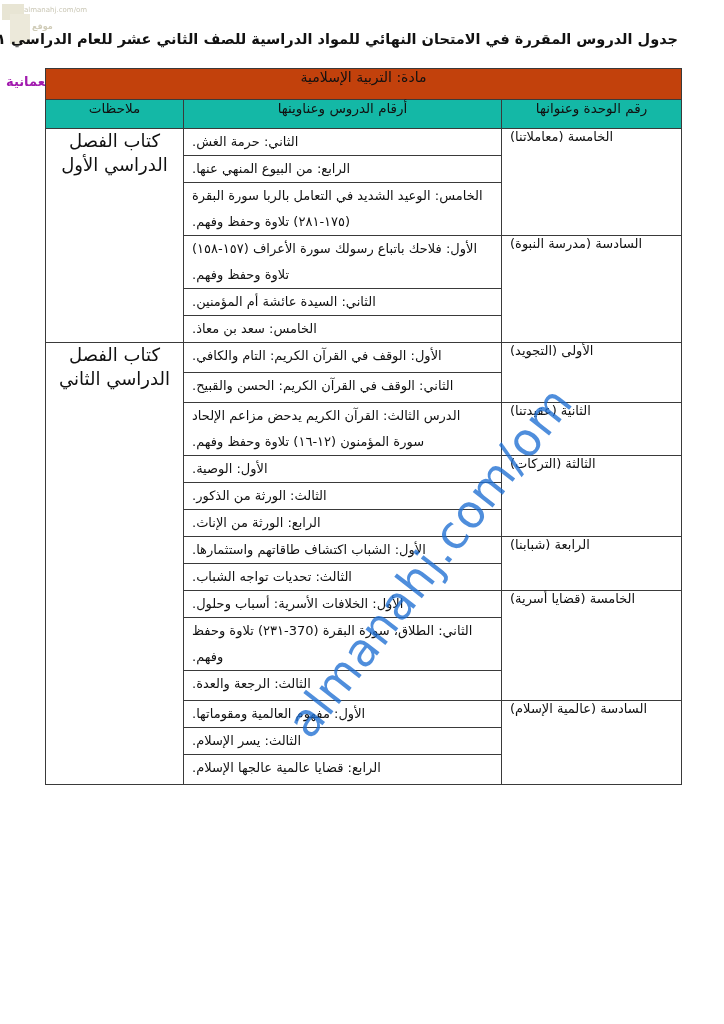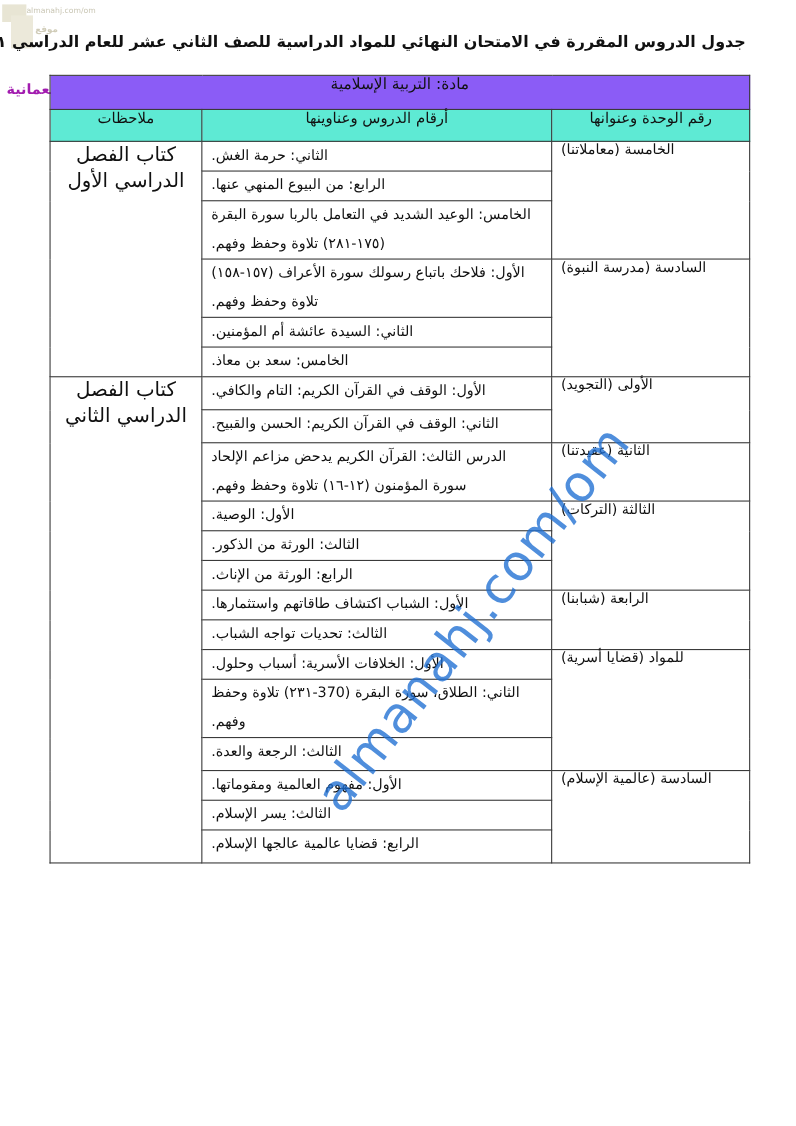--- a/index.html
+++ b/index.html
@@ -22,24 +22,24 @@
   }
 
   table.schedule {
     position: absolute; left: 45px; top: 68px; width: 636px;
     border-collapse: collapse; direction: rtl; table-layout: fixed;
   }
   table.schedule td, table.schedule th {
     border: 1.6px solid #3a3a3a; font-weight: normal; padding: 0 8px; vertical-align: top;
   }
   .subject-row th {
-    background: #8b5cf6; height: 30px; font-size: 14px; text-align: center; vertical-align: middle;
+    background: #c2410c; height: 30px; font-size: 14px; text-align: center; vertical-align: middle;
   }
   .header-row th {
-    background: #5eead4; height: 28px; font-size: 13.5px; text-align: center; vertical-align: middle;
+    background: #14b8a6; height: 28px; font-size: 13.5px; text-align: center; vertical-align: middle;
   }
   td.unit { text-align: left; font-size: 13px; padding-top: 6px; }
   td.lesson { font-size: 13px; line-height: 26px; padding-top: 1px; padding-bottom: 1px; text-align: left; }
   td.notes { text-align: center; vertical-align: middle; font-size: 18px; line-height: 24px; }
 
   .watermark {
     position: absolute; left: 215px; top: 535px; transform: rotate(-52deg); transform-origin: center;
     font-size: 46px; color: rgba(30,110,210,0.78); white-space: nowrap; font-family: "DejaVu Sans", sans-serif;
     pointer-events: none; letter-spacing: 1px;
   }
@@ -118,21 +118,21 @@
         <td class="lesson">الرابع: الورثة من الإناث.</td>
       </tr>
       <tr style="height: 24px;">
         <td class="unit" rowspan="2">الرابعة (شبابنا)</td>
         <td class="lesson">الأول: الشباب اكتشاف طاقاتهم واستثمارها.</td>
       </tr>
       <tr style="height: 24px;">
         <td class="lesson">الثالث: تحديات تواجه الشباب.</td>
       </tr>
       <tr style="height: 24px;">
-        <td class="unit" rowspan="3">للمواد (قضايا أسرية)</td>
+        <td class="unit" rowspan="3">الخامسة (قضايا أسرية)</td>
         <td class="lesson">الأول: الخلافات الأسرية: أسباب وحلول.</td>
       </tr>
       <tr style="height: 52px;">
         <td class="lesson">الثاني: الطلاق، سورة البقرة (370-٢٣١) تلاوة وحفظ وفهم.</td>
       </tr>
       <tr style="height: 30px;">
         <td class="lesson">الثالث: الرجعة والعدة.</td>
       </tr>
       <tr style="height: 24px;">
         <td class="unit" rowspan="3">السادسة (عالمية الإسلام)</td>

